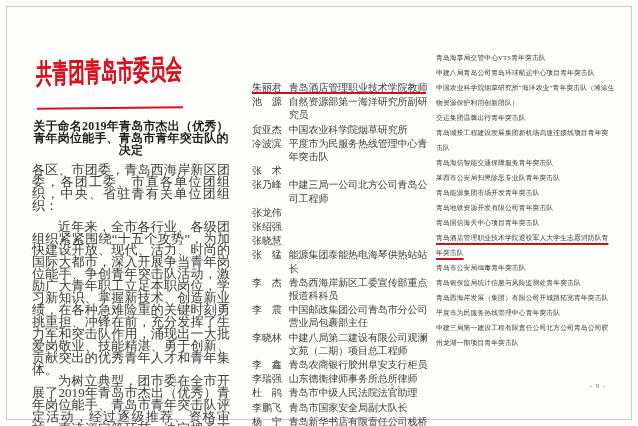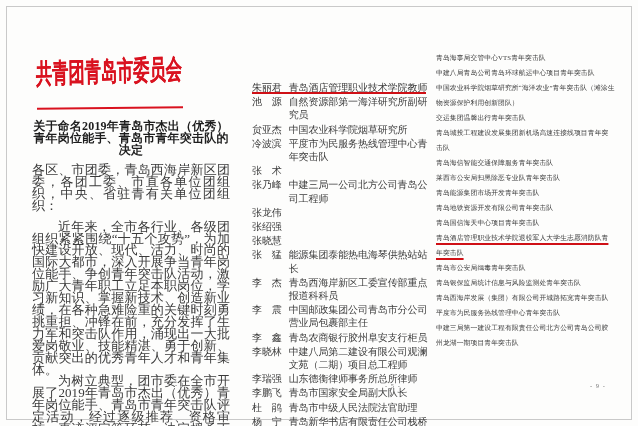--- a/index.html
+++ b/index.html
@@ -123,42 +123,42 @@
     <span class="nm">李　杰</span>
     <span class="org">青岛西海岸新区工委宣传部重点报道科科员</span>
   </div>
 
   <div class="row">
     <span class="nm">李　震</span>
     <span class="org">中国邮政集团公司青岛市分公司营业局包裹部主任</span>
   </div>
 
   <div class="row">
+    <span class="nm">李晓林</span>
+    <span class="org">中建八局第二建设有限公司观澜文苑（二期）项目总工程师</span>
+  </div>
+
+  <div class="row">
     <span class="nm">李　鑫</span>
     <span class="org">青岛农商银行胶州阜安支行柜员</span>
   </div>
 
   <div class="row">
-    <span class="nm">李晓林</span>
-    <span class="org">中建八局第二建设有限公司观澜文苑（二期）项目总工程师</span>
-  </div>
-
-  <div class="row">
     <span class="nm">李瑞强</span>
     <span class="org">山东德衡律师事务所总所律师</span>
   </div>
 
   <div class="row">
+    <span class="nm">杜　鹃</span>
+    <span class="org">青岛市中级人民法院法官助理</span>
+  </div>
+
+  <div class="row">
     <span class="nm">李鹏飞</span>
     <span class="org">青岛市国家安全局副大队长</span>
-  </div>
-
-  <div class="row">
-    <span class="nm">杜　鹃</span>
-    <span class="org">青岛市中级人民法院法官助理</span>
   </div>
 
   <div class="row">
     <span class="nm">杨　宁</span>
     <span class="org">青岛新华书店有限责任公司栈桥书店店长</span>
   </div>
 
   <div class="row">
     <span class="nm">杨　洋</span>
     <span class="org">青岛联通信息化服务中心工程师</span>

